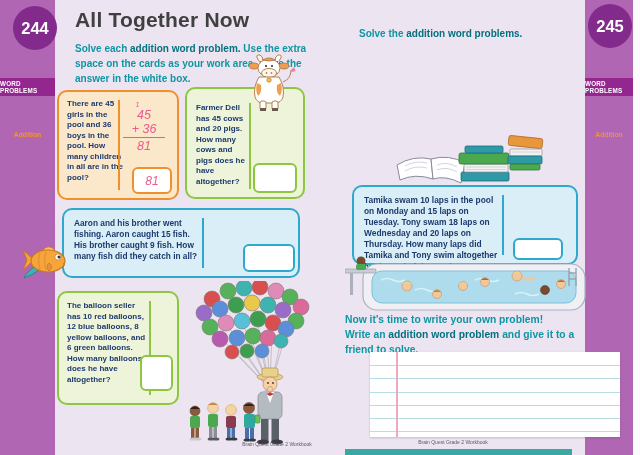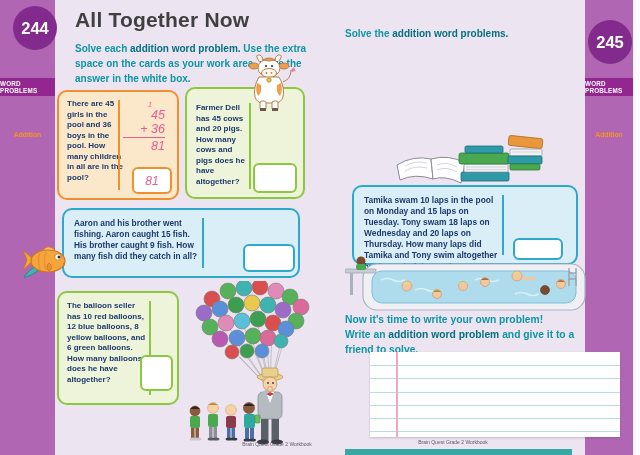--- a/index.html
+++ b/index.html
@@ -17,29 +17,29 @@
   .band.left{left:0;top:78px;width:55px;}
   .band.right{left:585px;top:78px;width:48px;}
   .addition-label{position:absolute;color:#f7941d;font-size:6.8px;font-weight:bold;
         text-align:center;z-index:3;}
   .addition-label.left{left:0;top:131px;width:55px;}
   .addition-label.right{left:585px;top:131px;width:48px;}
   .page-circle{position:absolute;width:44px;height:44px;border-radius:50%;
         background:#822b8c;color:#fff;font-size:16.5px;font-weight:800;
         display:flex;align-items:center;justify-content:center;z-index:4;}
   .page-circle.left{left:13px;top:6px;}
-  .page-circle.right{left:588px;top:20px;justify-content:center;}
+  .page-circle.right{left:588px;top:4px;justify-content:center;}
 
   
   .main-title{position:absolute;left:75px;top:8px;font-size:21px;font-weight:800;
         color:#404040;letter-spacing:.2px;}
   .intro{position:absolute;color:#0f95a3;font-weight:600;line-height:1.5;}
   .intro b{color:#04707f;font-weight:800;}
   .intro.left-intro{left:75px;top:41px;width:256px;font-size:10px;}
-  .intro.right-intro{left:345px;top:26px;width:240px;font-size:10px;}
+  .intro.right-intro{left:359px;top:26px;width:240px;font-size:10px;}
   .prompt{position:absolute;left:345px;top:313px;width:242px;color:#0f95a3;
         font-weight:600;font-size:10.3px;line-height:1.45;}
   .prompt b{color:#04707f;font-weight:800;}
 
   
   .card{position:absolute;border-radius:10px;box-sizing:border-box;z-index:1;}
   .card .qtext{position:absolute;color:#1d3a6d;font-weight:600;line-height:1.32;}
   .card .divider{position:absolute;width:1.6px;top:8px;bottom:8px;}
   .answer-box{position:absolute;background:#fff;border-radius:6px;box-sizing:border-box;
         display:flex;align-items:center;justify-content:center;
@@ -72,21 +72,21 @@
   #cardR1{left:363px;top:43px;width:212px;height:98px;}
   #cardR1 .qtext{left:11px;top:9px;width:105px;font-size:8.4px;}
   #cardR1 .divider{left:118px;}
   #cardR1 .answer-box{right:6px;bottom:4px;width:28px;height:28px;}
   #cardR2{left:352px;top:185px;width:226px;height:80px;}
   #cardR2 .qtext{left:10px;top:8px;width:136px;font-size:8.4px;}
   #cardR2 .divider{left:148px;}
   #cardR2 .answer-box{right:13px;bottom:3px;width:50px;height:22px;}
 
   
-  .work{position:absolute;left:64px;top:10px;width:42px;text-align:right;
+  .work{position:absolute;left:64px;top:10px;width:42px;text-align:center;
         color:#ea5b8f;font-size:12.5px;line-height:1.15;font-style:italic;}
   .work .carry{font-size:7px;line-height:.8;margin-right:13px;}
   .work .sum{border-top:1.4px solid #ea5b8f;margin-top:1px;padding-top:1px;}
   #card1 .answer-box{right:5px;bottom:4px;width:40px;height:27px;font-style:italic;}
 
   
   .brain-box{position:absolute;left:4px;top:328px;width:47px;height:104px;
         background:#2e5caa;border-radius:4px;box-sizing:border-box;padding:4px 4px;z-index:3;}
   .brain-box .bb-title{color:#f9e11e;font-size:10.5px;font-weight:800;
         line-height:1.05;text-align:center;letter-spacing:.3px;}

